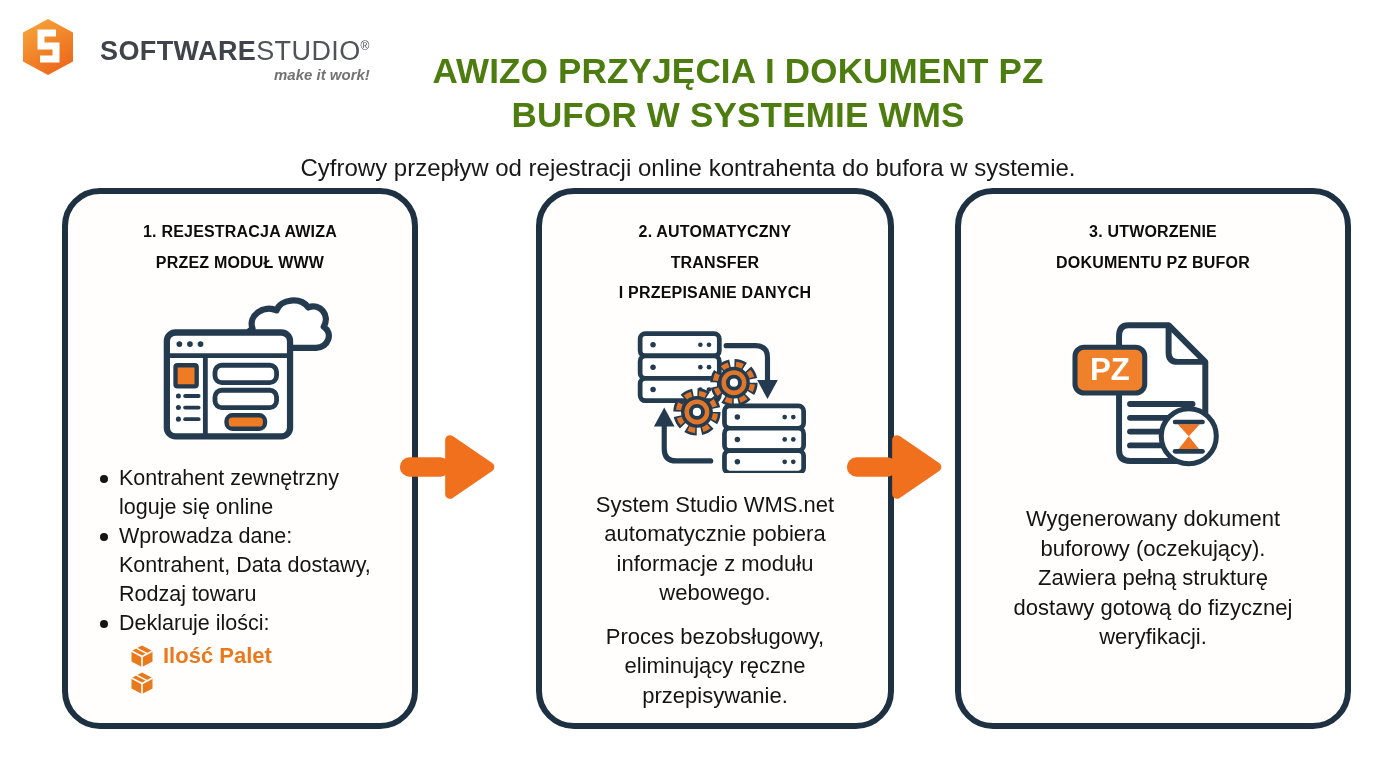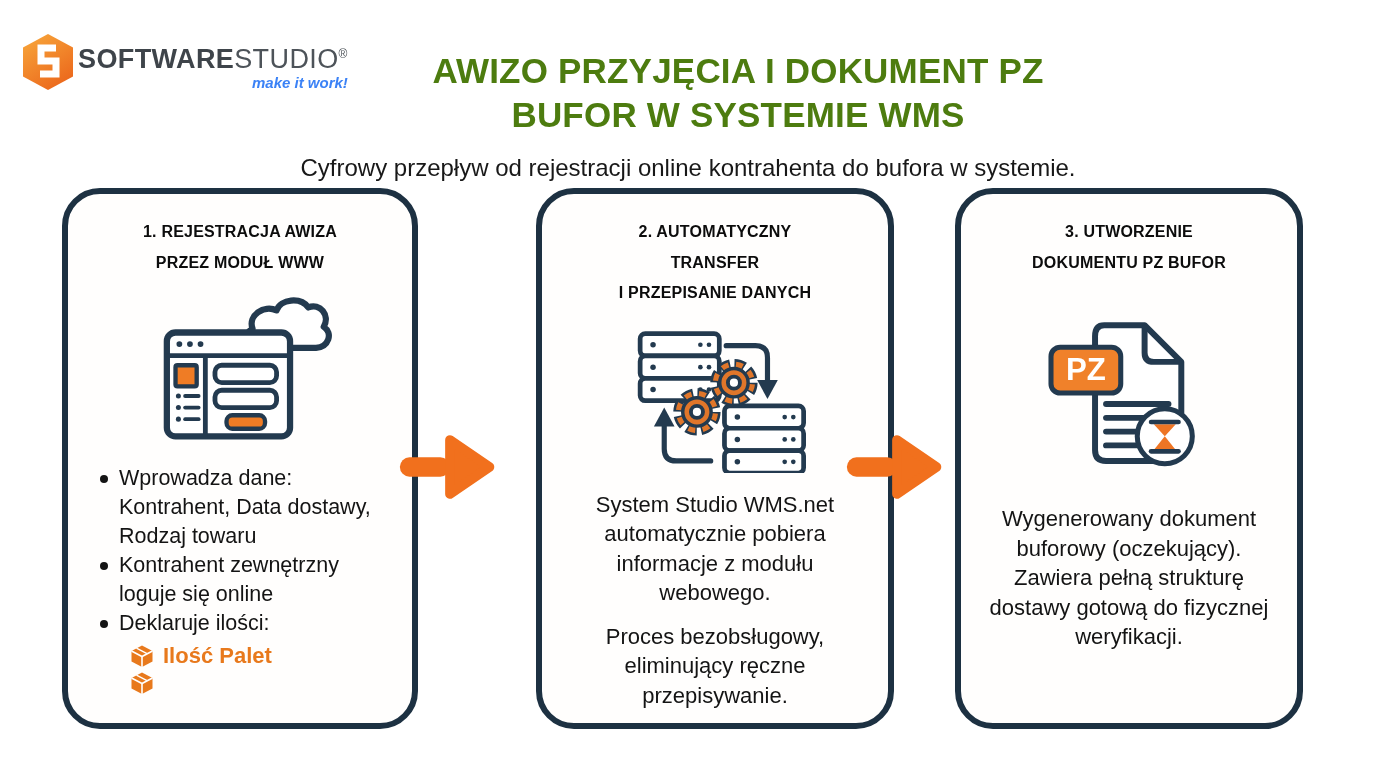--- a/index.html
+++ b/index.html
@@ -1,40 +1,40 @@
 <!DOCTYPE html>
 <html><head>
 <meta charset="utf-8">
 <style>
   html,body{margin:0;padding:0;background:#ffffff;}
   .canvas{position:relative;width:1376px;height:768px;background:#ffffff;overflow:hidden;
           font-family:"Liberation Sans",sans-serif;color:#141414;}
 
   
-  .logo{position:absolute;left:22px;top:26px;display:flex;gap:4px;align-items:flex-end;}
+  .logo{position:absolute;left:22px;top:18px;display:flex;gap:26px;align-items:flex-start;}
   .logo-hex{width:52px;height:58px;}
   .logo-textcol{display:flex;flex-direction:column;align-items:flex-end;margin-top:14px;}
   .brand{font-size:27px;letter-spacing:.4px;color:#3e444a;line-height:28px;white-space:nowrap;}
   .brand .b{font-weight:bold;}
   .brand .l{font-weight:normal;color:#4d5359;}
   .brand sup{font-size:12px;vertical-align:10px;color:#4d5359;}
-  .tagline{color:#3b82f6;font-style:italic;font-weight:bold;font-size:15px;margin-top:1px;}
+  .tagline{color:#737373;font-style:italic;font-weight:bold;font-size:15px;margin-top:1px;}
 
   
   .title{position:absolute;left:200px;right:100px;top:26px;text-align:center;font-weight:bold;
          font-size:35px;line-height:44px;color:#4d7c0f;white-space:pre-line;letter-spacing:.2px;}
   .subtitle{position:absolute;left:0;right:0;top:130px;text-align:center;
             font-size:24px;color:#181818;}
 
   
   .card{position:absolute;top:188px;height:541px;background:#fffefd;border:6px solid #1d3142;
         border-radius:38px;box-sizing:border-box;text-align:center;}
   .card-1{left:62px;width:356px;}
   .card-2{left:536px;width:358px;}
-  .card-3{left:955px;width:348px;}
+  .card-3{left:955px;width:396px;}
   .card h2{margin:23px 8px 0;font-size:16px;line-height:30.5px;color:#0c0c0c;
            white-space:pre-line;font-weight:bold;letter-spacing:.2px;}
   .icon-wrap{display:flex;justify-content:center;margin-top:16px;}
   .card-3 .icon-wrap{margin-top:38px;}
 
   .bullets{text-align:left;margin:16px 14px 0 32px;padding:0;list-style:none;
            font-size:21.5px;line-height:29px;}
   .bullets li{display:flex;gap:11px;}
   .bdot{width:8px;height:8px;border-radius:50%;background:#141414;flex:none;margin-top:11px;}
   .btext{white-space:pre-line;}
@@ -103,28 +103,28 @@
         <circle cx="36" cy="130" r="2.6" fill="#233a4f"></circle>
         <rect x="74" y="74" width="64" height="18" rx="7" fill="#ffffff" stroke="#233a4f" stroke-width="5"></rect>
         <rect x="74" y="100" width="64" height="18" rx="7" fill="#ffffff" stroke="#233a4f" stroke-width="5"></rect>
         <rect x="86" y="126" width="40" height="14" rx="6" fill="#ef7c25" stroke="#233a4f" stroke-width="4.5"></rect>
       </svg>
     </div>
 
     <ul class="bullets">
       <li>
           <span class="bdot"></span>
+          <span class="btext">Kontrahent zewnętrzny
+loguje się online</span>
+        </li>
+      <li>
+          <span class="bdot"></span>
           <span class="btext">Wprowadza dane:
 Kontrahent, Data dostawy,
 Rodzaj towaru</span>
-        </li>
-      <li>
-          <span class="bdot"></span>
-          <span class="btext">Kontrahent zewnętrzny
-loguje się online</span>
         </li>
       <li>
           <span class="bdot"></span>
           <span class="btext">Deklaruje ilości:</span>
         </li>
     </ul>
 
     <div class="qty-list">
       <div class="qty">
         <svg width="24" height="24" viewBox="0 0 24 24">

